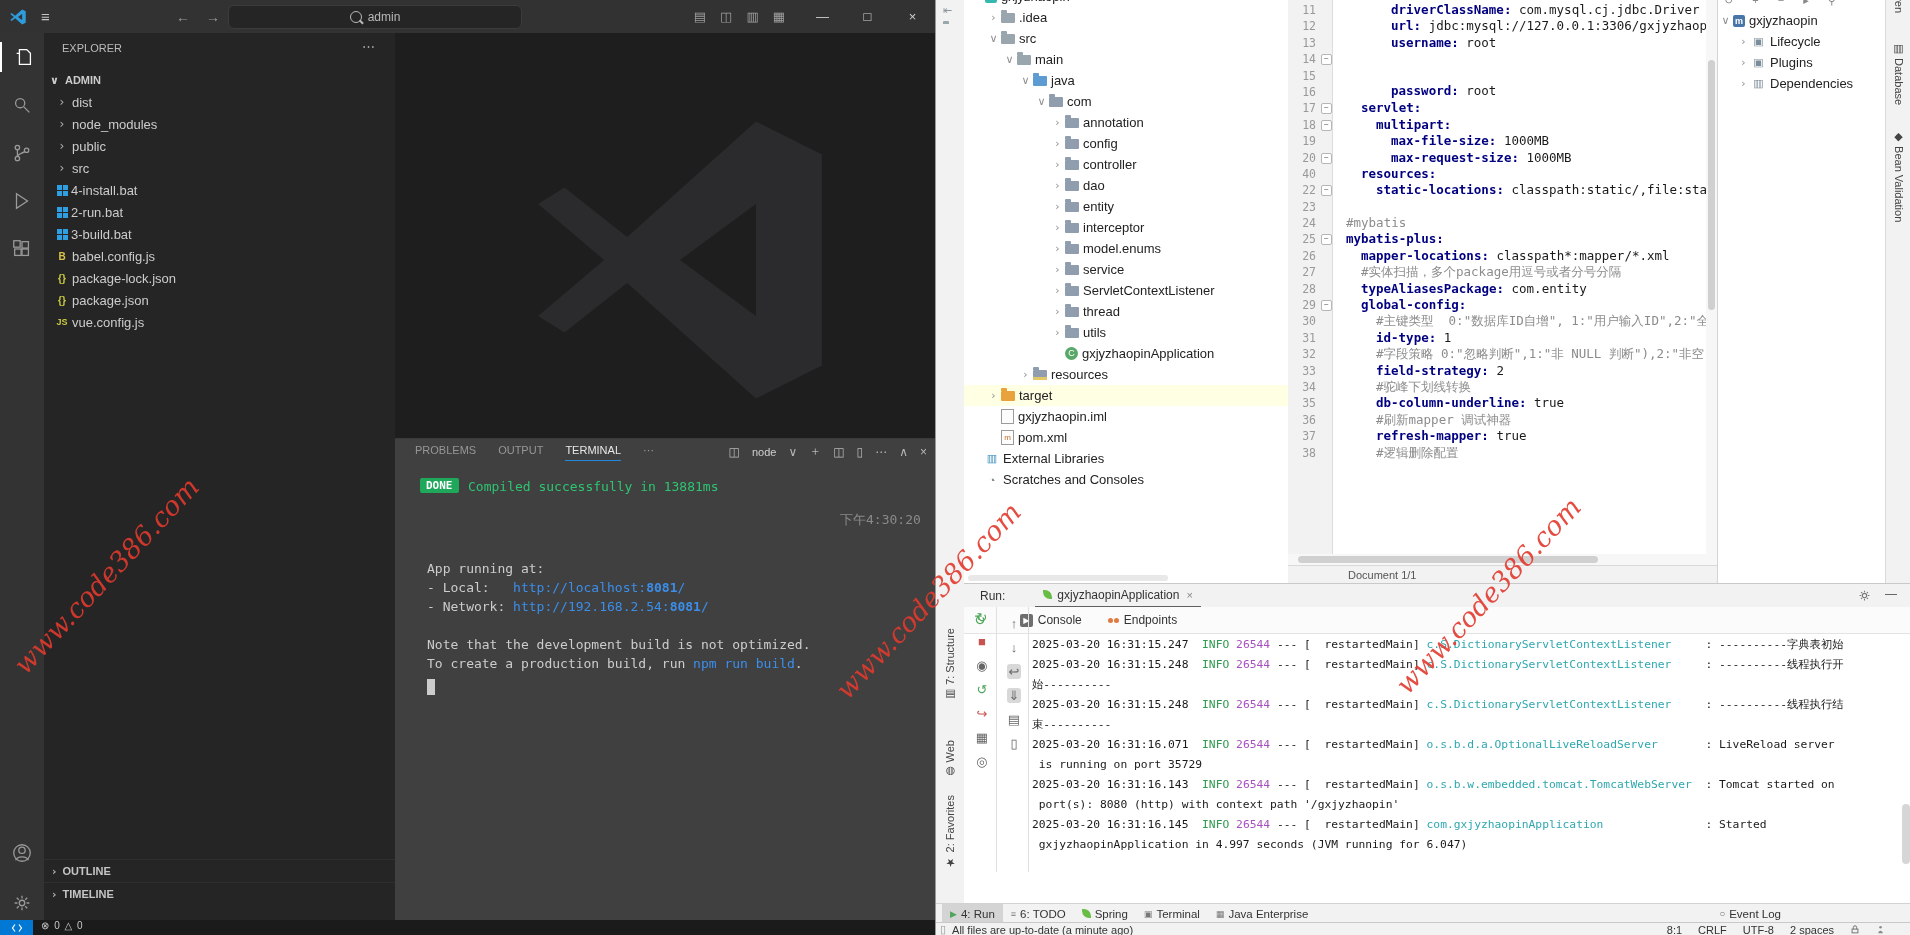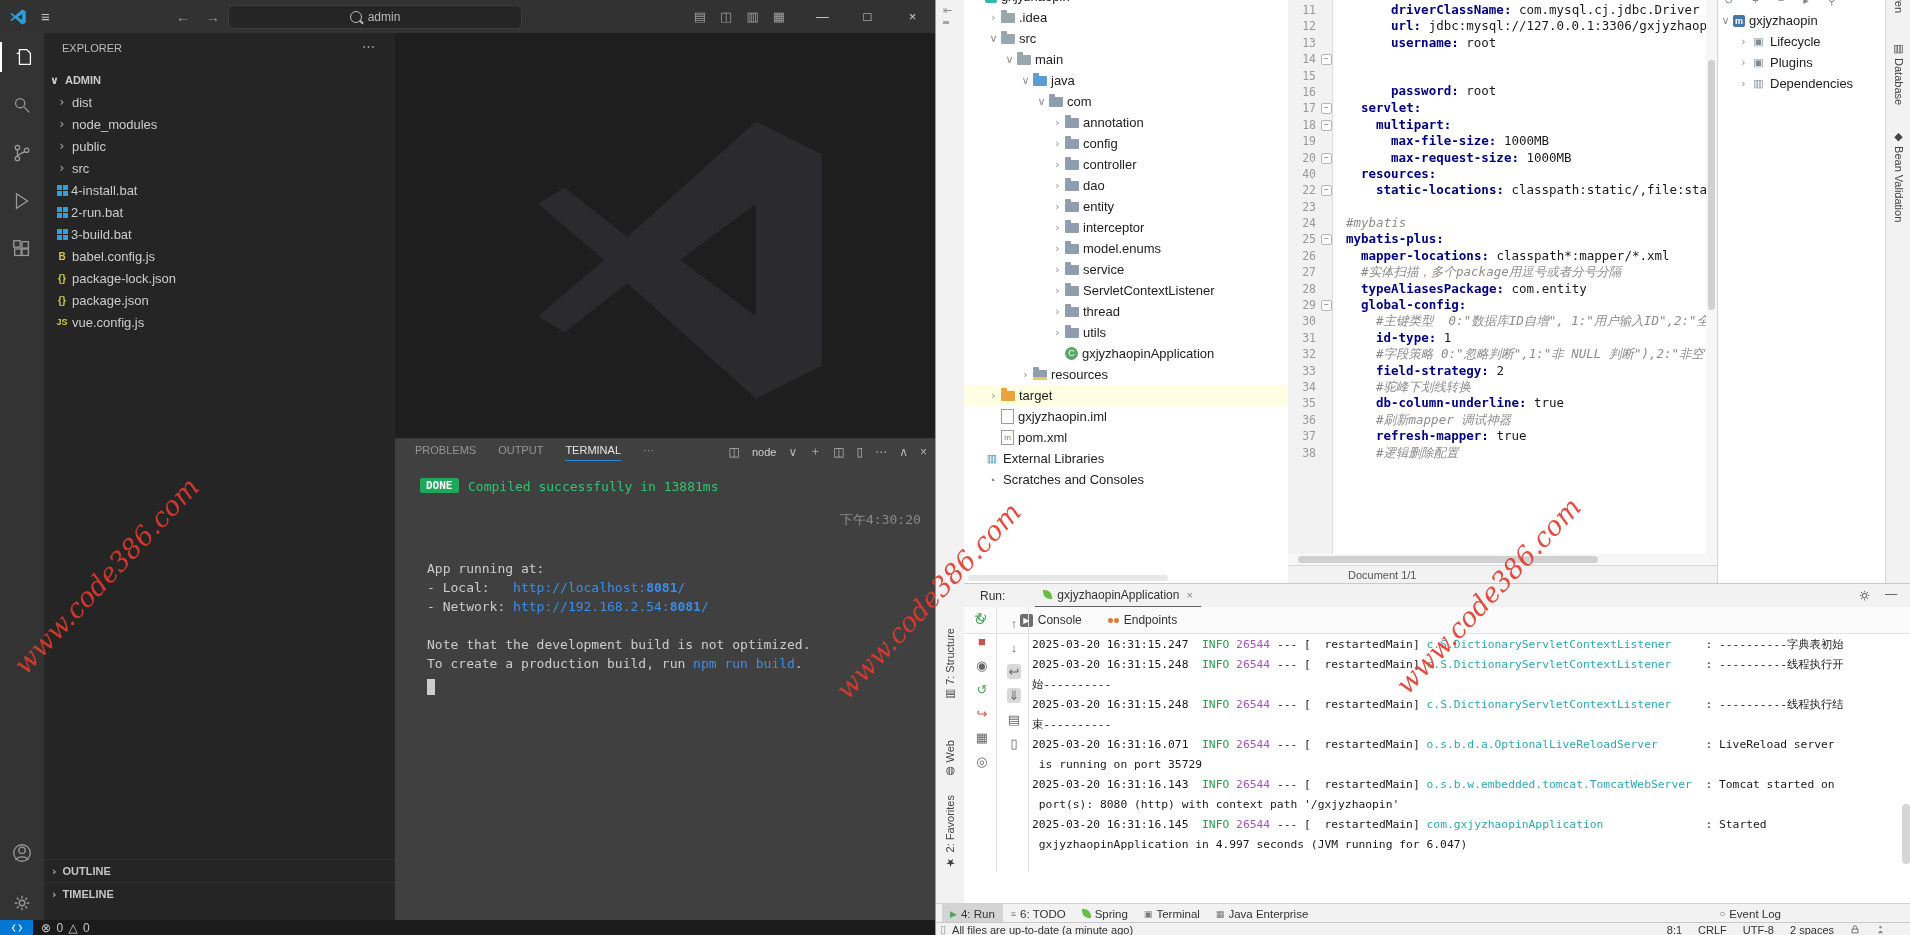--- a/index.html
+++ b/index.html
@@ -44,21 +44,21 @@
   .vs-panel{position:absolute;left:395px;top:438px;width:540px;height:482px;background:#404040;border-top:1px solid #3a3a3a;}
   .vp-tabs{position:absolute;left:20px;top:5px;display:flex;gap:22px;font-size:11px;color:#969696;}
   .vp-tab.on{color:#e7e7e7;border-bottom:1px solid #2488db;padding-bottom:4px;}
   .vp-right{position:absolute;right:8px;top:4px;display:flex;align-items:center;gap:12px;color:#b6b6b6;font-size:12px;}
   .done{position:absolute;left:25px;top:39px;background:#1fa75a;color:#fff;font-weight:bold;font-size:11px;padding:1px 6px;border-radius:2px;font-family:"DejaVu Sans Mono",monospace;}
   .compiled{position:absolute;left:73px;top:40px;color:#2dc572;font-size:13px;font-family:"DejaVu Sans Mono",monospace;}
   .ttime{position:absolute;left:445px;top:72px;color:#8a8a8a;font-size:13px;font-family:"DejaVu Sans Mono",monospace;}
   #vs-term{position:absolute;left:32px;top:120px;font-family:"DejaVu Sans Mono",monospace;font-size:13px;line-height:19px;white-space:pre;}
   .c-w{color:#cccccc;} .c-b{color:#3b8eea;} .c-bb{color:#3b8eea;font-weight:bold;}
   .cursor{position:absolute;left:32px;top:240px;width:8px;height:16px;background:#cccccc;}
-  .vs-status{position:absolute;left:0;bottom:0;width:1036px;height:15px;background:#1b1b1c;display:flex;align-items:center;font-size:12px;color:#c7c7c7;}
+  .vs-status{position:absolute;left:0;bottom:0;width:1036px;height:15px;background:#1b1b1c;display:flex;font-size:10px;color:#c7c7c7;}
   .remote{width:33px;height:15px;background:#0078d4;display:flex;align-items:center;justify-content:center;color:#fff;font-size:10px;}
   .probs{margin-left:8px;letter-spacing:1px;}
   .vs-status-r{position:absolute;right:12px;display:flex;gap:14px;align-items:center;}
   
   #idea{position:absolute;left:935px;top:0;width:975px;height:935px;background:#f2f2f2;color:#222;border-left:1px solid #9a9a9a;}
   .ij-lstripe{position:absolute;left:0;top:0;width:28px;height:903px;background:#f2f2f2;border-right:1px solid #d9d9d9;}
   .vtext{writing-mode:vertical-rl;transform:rotate(180deg);font-size:11px;color:#444;white-space:nowrap;}
   .vtext-r{writing-mode:vertical-rl;font-size:11px;color:#444;white-space:nowrap;}
   .ij-tree{position:absolute;left:28px;top:0;width:324px;height:583px;background:#fff;border-right:1px solid #d4d4d4;overflow:hidden;}
   .irow{height:21px;display:flex;align-items:center;font-size:13px;color:#222;white-space:nowrap;}
@@ -75,21 +75,21 @@
   .ic-class{width:13px;height:13px;border-radius:50%;background:#59a869;color:#fff;font-size:9px;line-height:13px;text-align:center;flex:none;}
   .ic-doc{width:11px;height:13px;background:#fdfdfd;border:1px solid #9b9b9b;font-size:8px;line-height:13px;text-align:center;color:#c06c25;flex:none;}
   .ic-libs{color:#3a8eba;font-size:11px;width:14px;text-align:center;flex:none;}
   .ic-scr{color:#7b8a91;font-size:11px;width:14px;text-align:center;flex:none;}
   .ij-ed{position:absolute;left:352px;top:0;width:418px;height:554px;background:#fff;overflow:hidden;font-family:"DejaVu Sans Mono",monospace;}
   .gutterbg{position:absolute;left:0;top:0;width:44px;height:100%;background:#f2f2f2;border-right:1px solid #dcdcdc;}
   .cl{position:relative;height:16.4px;line-height:16.4px;font-size:12.5px;white-space:pre;}
   .cl-n{position:absolute;left:0;width:28px;text-align:right;color:#999;font-size:11.5px;}
   .cl-f{position:absolute;left:33px;top:3px;width:9px;height:9px;border:1px solid #b6b6b6;background:#fff;color:#777;font-size:8px;line-height:8px;text-align:center;border-radius:2px;}
   .cl-t{position:absolute;left:58px;}
-  .k{color:#000080;font-weight:bold;} .v{color:#1a1a1a;} .cm{color:#8c8c8c;font-style:italic;}
+  .k{color:#000080;font-weight:bold;} .v{color:#1a1a1a;} .cm{color:#8c8c8c;}
   .ij-vscroll{position:absolute;left:770px;top:0;width:11px;height:554px;background:#f7f7f7;border-right:1px solid #d9d9d9;}
   .ij-vthumb{position:absolute;left:2px;top:60px;width:7px;height:250px;background:#d0d0d0;border-radius:4px;}
   .ij-hscroll{position:absolute;left:352px;top:554px;width:429px;height:11px;background:#f7f7f7;}
   .ij-hthumb{position:absolute;left:10px;top:2px;width:300px;height:7px;background:#d0d0d0;border-radius:4px;}
   .ij-docbar{position:absolute;left:352px;top:565px;width:429px;height:18px;background:#f2f2f2;border-top:1px solid #d9d9d9;font-size:11px;color:#555;display:flex;align-items:center;padding-left:60px;box-sizing:border-box;}
   .ij-maven{position:absolute;left:781px;top:0;width:168px;height:583px;background:#fff;border-left:1px solid #d4d4d4;overflow:hidden;}
   .mv-tools{position:absolute;left:6px;top:-6px;color:#888;font-size:11px;letter-spacing:8px;}
   #mv-root{position:absolute;left:0;top:10px;width:100%;}
   .ic-mvn{width:12px;height:12px;background:#4876a9;color:#fff;font-size:9px;font-weight:bold;line-height:12px;text-align:center;border-radius:2px;flex:none;}
   .ic-mvf{color:#7d8c99;font-size:11px;width:15px;text-align:center;flex:none;}

